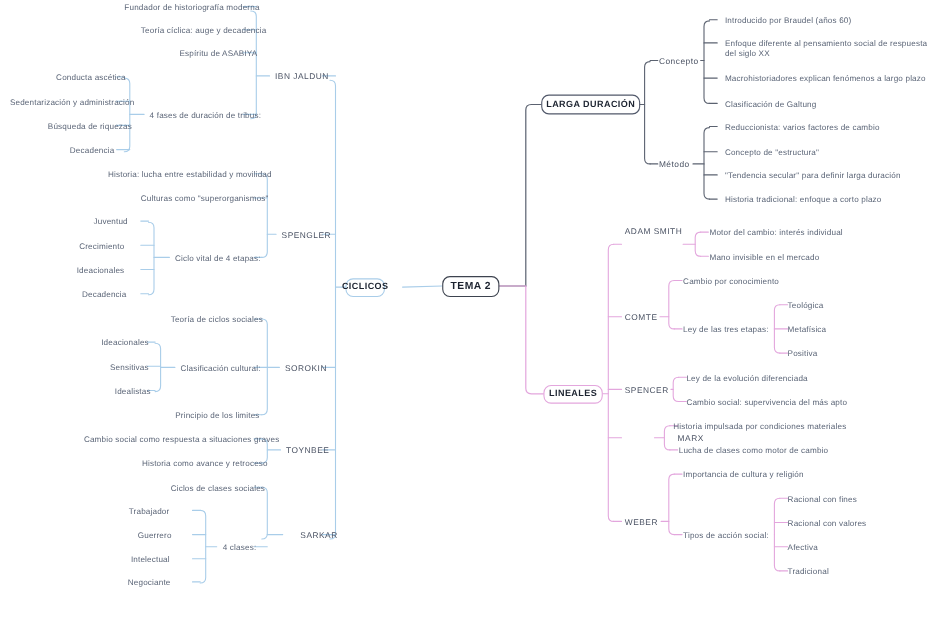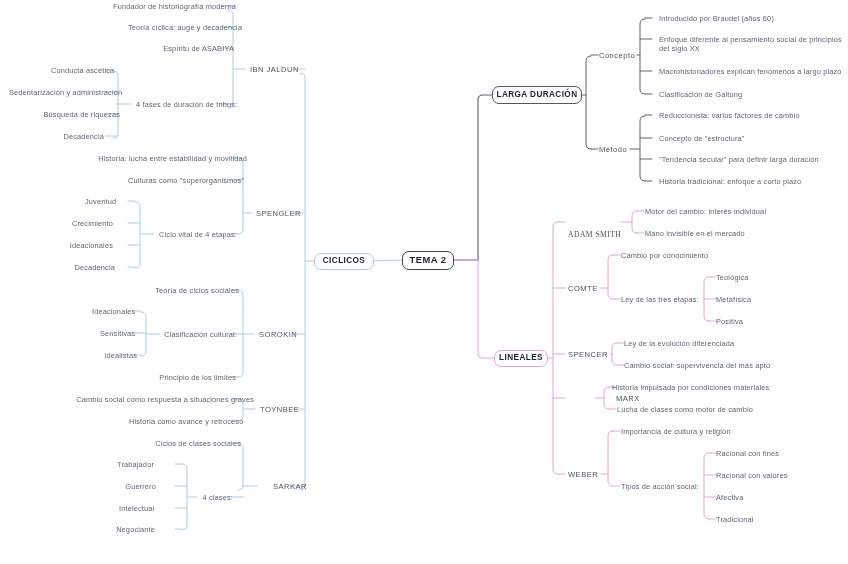--- a/index.html
+++ b/index.html
@@ -183,21 +183,21 @@
       <path d="M 613 486 L 620 486" fill="none" stroke="#e3a6dd" stroke-width="1" stroke-linecap="round" stroke-linejoin="round"></path>
       <path d="M 704 486 L 704 486" fill="none" stroke="#e3a6dd" stroke-width="1" stroke-linecap="round" stroke-linejoin="round"></path>
       <path d="M 709 453 Q 704 453 704 458 L 704 514 Q 704 519 709 519" fill="none" stroke="#e3a6dd" stroke-width="1" stroke-linecap="round" stroke-linejoin="round"></path>
       <path d="M 709 453 L 716 453" fill="none" stroke="#e3a6dd" stroke-width="1" stroke-linecap="round" stroke-linejoin="round"></path>
       <path d="M 704 475 L 716 475" fill="none" stroke="#e3a6dd" stroke-width="1" stroke-linecap="round" stroke-linejoin="round"></path>
       <path d="M 704 497 L 716 497" fill="none" stroke="#e3a6dd" stroke-width="1" stroke-linecap="round" stroke-linejoin="round"></path>
       <path d="M 709 519 L 716 519" fill="none" stroke="#e3a6dd" stroke-width="1" stroke-linecap="round" stroke-linejoin="round"></path>
     </svg>
   <div id="nodes">
       <div class="node boxed root" style="left: 402px; top: 250.5px; width: 52px; height: 19px; display: flex; align-items: center; justify-content: center;">TEMA 2</div>
-      <div class="node boxed blue" style="left: 314px; top: 252.5px; width: 60px; height: 17px; display: flex; align-items: center; justify-content: center;">CICLICOS</div>
+      <div class="node boxed blue" style="left: 314px; top: 252.5px; width: 36px; height: 17px; display: flex; align-items: center; justify-content: center;">CICLICOS</div>
       <div class="node lvl-branch align-right" style="right: 553px; left: 250px; top: 65px;">IBN JALDUN</div>
       <div class="node lvl-leaf align-right" style="right: 612px; left: 113px; top: 2px;">Fundador de historiografía moderna</div>
       <div class="node lvl-leaf align-right" style="right: 606px; left: 128px; top: 23px;">Teoría cíclica: auge y decadencia</div>
       <div class="node lvl-leaf align-right" style="right: 614px; left: 163px; top: 44px;">Espíritu de ASABIYA</div>
       <div class="node lvl-mid align-right" style="right: 611px; left: 136px; top: 100px;">4 fases de duración de tribus:</div>
       <div class="node lvl-leaf align-right" style="right: 734px; left: 51px; top: 66px;">Conducta ascética</div>
       <div class="node lvl-leaf align-right" style="right: 726px; left: 9px; top: 88px;">Sedentarización y administración</div>
       <div class="node lvl-leaf align-right" style="right: 728px; left: 43px; top: 110px;">Búsqueda de riquezas</div>
       <div class="node lvl-leaf align-right" style="right: 744px; left: 63px; top: 132px;">Decadencia</div>
       <div class="node lvl-branch align-right" style="right: 551px; left: 256px; top: 209px;">SPENGLER</div>
@@ -221,30 +221,30 @@
       <div class="node lvl-branch align-right" style="right: 530px; left: 262px; top: 482px; text-align: center;">SARKAR</div>
       <div class="node lvl-leaf align-right" style="right: 607px; left: 155px; top: 439px;">Ciclos de clases sociales</div>
       <div class="node lvl-mid align-right" style="right: 615px; left: 202px; top: 493px;">4 clases:</div>
       <div class="node lvl-leaf align-right" style="right: 694px; left: 117px; top: 460px;">Trabajador</div>
       <div class="node lvl-leaf align-right" style="right: 692px; left: 125px; top: 482px;">Guerrero</div>
       <div class="node lvl-leaf align-right" style="right: 694px; left: 119px; top: 504px;">Intelectual</div>
       <div class="node lvl-leaf align-right" style="right: 693px; left: 116px; top: 525px;">Negociante</div>
       <div class="node boxed gray" style="left: 492px; top: 86px; width: 90px; height: 18px; display: flex; align-items: center; justify-content: center;">LARGA DURACIÓN</div>
       <div class="node lvl-branch align-left" style="left: 599px; top: 51px;">Concepto</div>
       <div class="node lvl-leaf align-left" style="left: 659px; top: 14px;">Introducido por Braudel (años 60)</div>
-      <div class="node lvl-leaf align-left wrap2" style="width: 186px; left: 659px; top: 35px;">Enfoque diferente al pensamiento social de principios del siglo XX</div>
+      <div class="node lvl-leaf align-left wrap2" style="width: 186px; left: 659px; top: 35px;">Enfoque diferente al pensamiento social de respuesta del siglo XX</div>
       <div class="node lvl-leaf align-left" style="left: 659px; top: 67px;">Macrohistoriadores explican fenómenos a largo plazo</div>
       <div class="node lvl-leaf align-left" style="left: 659px; top: 90px;">Clasificación de Galtung</div>
       <div class="node lvl-branch align-left" style="left: 599px; top: 145px;">Método</div>
       <div class="node lvl-leaf align-left" style="left: 659px; top: 111px;">Reduccionista: varios factores de cambio</div>
       <div class="node lvl-leaf align-left" style="left: 659px; top: 134px;">Concepto de "estructura"</div>
       <div class="node lvl-leaf align-left" style="left: 659px; top: 155px;">"Tendencia secular" para definir larga duración</div>
       <div class="node lvl-leaf align-left" style="left: 659px; top: 177px;">Historia tradicional: enfoque a corto plazo</div>
       <div class="node boxed pink" style="left: 494px; top: 349.5px; width: 54px; height: 17px; display: flex; align-items: center; justify-content: center;">LINEALES</div>
-      <div class="node lvl-branch align-left" style="left: 568px; top: 230px; font-family: Liberation Serif, serif;">ADAM SMITH</div>
+      <div class="node lvl-branch align-left" style="left: 568px; top: 206px;">ADAM SMITH</div>
       <div class="node lvl-leaf align-left" style="left: 645px; top: 207px;">Motor del cambio: interés individual</div>
       <div class="node lvl-leaf align-left" style="left: 645px; top: 229px;">Mano invisible en el mercado</div>
       <div class="node lvl-branch align-left" style="left: 568px; top: 284px;">COMTE</div>
       <div class="node lvl-leaf align-left" style="left: 621px; top: 251px;">Cambio por conocimiento</div>
       <div class="node lvl-mid align-left" style="left: 621px; top: 295px;">Ley de las tres etapas:</div>
       <div class="node lvl-leaf align-left" style="left: 716px; top: 273px;">Teológica</div>
       <div class="node lvl-leaf align-left" style="left: 716px; top: 295px;">Metafísica</div>
       <div class="node lvl-leaf align-left" style="left: 716px; top: 317px;">Positiva</div>
       <div class="node lvl-branch align-left" style="left: 568px; top: 350px;">SPENCER</div>
       <div class="node lvl-leaf align-left" style="left: 624px; top: 339px;">Ley de la evolución diferenciada</div>

